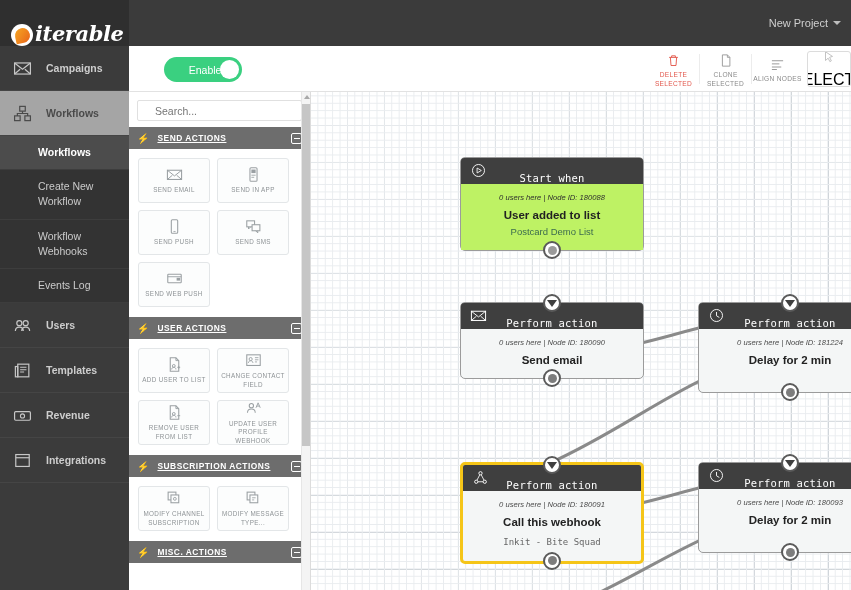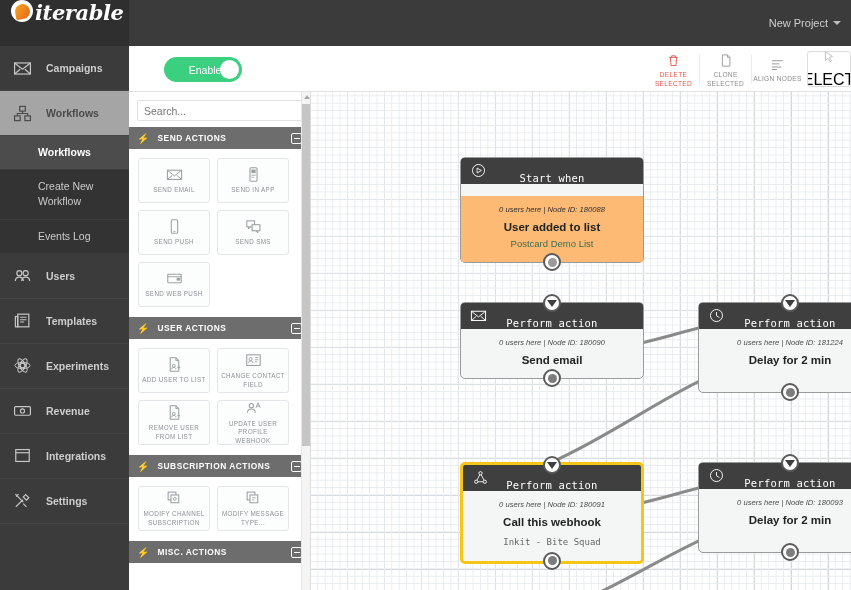--- a/index.html
+++ b/index.html
@@ -11,21 +11,21 @@
   }
   #app { position: relative; width: 851px; height: 590px; }
 
   
   .topbar {
     position: absolute; left: 0; top: 0; width: 851px; height: 46px;
     background: #3b3b3b; z-index: 40;
   }
   .logo-wrap {
     position: absolute; left: 0; top: 0; width: 129px; height: 46px;
-    background: #2f2f2f; display: flex; align-items: flex-start; padding-left: 11px;
+    background: #2f2f2f; display: flex; align-items: flex-end; padding-left: 11px;
   }
   .logo-mark {
     width: 22px; height: 22px; border-radius: 50%;
     background: #fff; position: relative; flex: 0 0 auto;
     display: flex; align-items: center; justify-content: center;
   }
   .logo-mark i {
     display: block; width: 15px; height: 15px; border-radius: 50% 50% 50% 10%;
     background: linear-gradient(135deg,#f5a623 0%,#f08a1e 45%,#e8621a 100%);
     transform: rotate(-12deg);
@@ -110,31 +110,32 @@
   }
 
   
   .palette {
     position: absolute; left: 0; top: 46px; width: 182px; height: 498px;
     background: #fff; border-right: 1px solid #dcdcdc; overflow: hidden;
   }
   .search-wrap { padding: 8px 8px 6px 8px; }
   .search-input {
     width: 100%; height: 21px; border: 1px solid #e0e0e0; border-radius: 2px;
-    font-size: 10.5px; color: #9a9a9a; padding: 0 6px;
+    font-size: 10.5px; color: #9a9a9a; padding: 0 17px;
     font-family: "Liberation Sans", sans-serif; background: #fff;
   }
   .sec-head {
     height: 22px; background: #6d6d6d; display: flex; align-items: center;
     padding: 0 8px; gap: 8px;
   }
   .sec-head .bolt { color: #fff; font-size: 10px; }
   .sec-head .ttl {
     color: #fff; font-size: 8.4px; font-weight: bold; letter-spacing: .5px;
     flex: 1 1 auto;
+    text-decoration: underline;
   }
   .collapse {
     width: 11px; height: 11px; border: 1.3px solid #fff; border-radius: 2px;
     position: relative;
   }
   .collapse:after {
     content: ""; position: absolute; left: 1.5px; right: 1.5px; top: 4px;
     height: 1.3px; background: #fff;
   }
   .tile-grid {
@@ -191,21 +192,21 @@
   .node.selected .node-head { border-radius: 2px 2px 0 0; }
   .node-head .hico {
     position: absolute; left: 9px; top: 4px; width: 17px; height: 17px;
   }
   .node-head .htitle {
     flex: 1 1 auto; text-align: center; color: #ffffff;
     font-family: "DejaVu Sans Mono", monospace; font-size: 10.5px;
     letter-spacing: .2px;
   }
   .node-body { padding: 9px 8px 12px 8px; text-align: center; }
-  .node.start .node-body { background: #fdba74; margin-top: 12px; }
+  .node.start .node-body { background: #bef264; }
   .node-meta {
     font-size: 7.6px; font-style: italic; color: #4a4a4a; margin-bottom: 7px;
   }
   .node.start .node-meta { color: #2e2e2e; }
   .node-title { font-size: 11.5px; font-weight: bold; color: #222; }
   .node-sub { font-size: 9.5px; color: #666; margin-top: 5px; line-height: 1.3; }
   .node.start .node-sub { color: #3c6b4f; }
   .node-sub.mono { font-family: "DejaVu Sans Mono", monospace; font-size: 9px; margin-top: 9px; }
 
   .port-in {
@@ -269,20 +270,21 @@
             <rect x="15" y="15" width="7" height="6" fill="none" stroke="#4a4a4a" stroke-width="1.5"></rect>
             <path d="M12 9v3M5.5 15v-3h13v3" fill="none" stroke="#4a4a4a" stroke-width="1.5"></path>
           </svg>
       </span>
       <span>Workflows</span>
     </div>
 
     <div class="sub-group">
       <div class="sub-item current">Workflows</div>
       <div class="sub-item">Create New Workflow</div>
+      <div class="sub-item">Workflow Webhooks</div>
       <div class="sub-item">Events Log</div>
     </div>
 
     <div class="nav-item">
       <span class="ico">
         <svg viewBox="0 0 24 24" width="19" height="19">
             <circle cx="8" cy="9" r="3.2" fill="none" stroke="#d3d3d3" stroke-width="1.5"></circle>
             <circle cx="16" cy="9" r="3.2" fill="none" stroke="#d3d3d3" stroke-width="1.5"></circle>
             <path d="M3 19c0-3.3 2.2-5 5-5s5 1.7 5 5M11 19c0-3.3 2.2-5 5-5s5 1.7 5 5" fill="none" stroke="#d3d3d3" stroke-width="1.5"></path>
           </svg>
@@ -294,31 +296,20 @@
       <span class="ico">
         <svg viewBox="0 0 24 24" width="19" height="19">
             <rect x="6" y="4" width="14" height="16" fill="none" stroke="#d3d3d3" stroke-width="1.5"></rect>
             <rect x="3" y="7" width="3" height="13" fill="none" stroke="#d3d3d3" stroke-width="1.5"></rect>
             <path d="M9 8h8M9 11h8M9 14h5" stroke="#d3d3d3" stroke-width="1.3" fill="none"></path>
           </svg>
       </span>
       <span>Templates</span>
     </div>
 
-    <div class="nav-item">
-      <span class="ico">
-        <svg viewBox="0 0 24 24" width="19" height="19">
-            <circle cx="12" cy="12" r="3" fill="none" stroke="#d3d3d3" stroke-width="1.4"></circle>
-            <ellipse cx="12" cy="12" rx="9.5" ry="4" fill="none" stroke="#d3d3d3" stroke-width="1.2"></ellipse>
-            <ellipse cx="12" cy="12" rx="9.5" ry="4" fill="none" stroke="#d3d3d3" stroke-width="1.2" transform="rotate(60 12 12)"></ellipse>
-            <ellipse cx="12" cy="12" rx="9.5" ry="4" fill="none" stroke="#d3d3d3" stroke-width="1.2" transform="rotate(120 12 12)"></ellipse>
-          </svg>
-      </span>
-      <span>Experiments</span>
-    </div>
 
     <div class="nav-item">
       <span class="ico">
         <svg viewBox="0 0 24 24" width="19" height="19">
             <rect x="2" y="7" width="20" height="11" rx="1.5" fill="none" stroke="#d3d3d3" stroke-width="1.5"></rect>
             <circle cx="12" cy="12.5" r="2.6" fill="none" stroke="#d3d3d3" stroke-width="1.4"></circle>
           </svg>
       </span>
       <span>Revenue</span>
     </div>
@@ -326,29 +317,20 @@
     <div class="nav-item">
       <span class="ico">
         <svg viewBox="0 0 24 24" width="19" height="19">
             <rect x="3.5" y="4.5" width="17" height="15" fill="none" stroke="#d3d3d3" stroke-width="1.5"></rect>
             <path d="M3.5 8.5h17" stroke="#d3d3d3" stroke-width="1.5"></path>
           </svg>
       </span>
       <span>Integrations</span>
     </div>
 
-    <div class="nav-item">
-      <span class="ico">
-        <svg viewBox="0 0 24 24" width="19" height="19">
-            <path d="M3 4l10 10M7 4L4 7M3.5 20l9-9M16 4.5l4 4-3 3-4-4z" fill="none" stroke="#d3d3d3" stroke-width="1.5"></path>
-            <path d="M13 16l4 4" stroke="#d3d3d3" stroke-width="1.5"></path>
-          </svg>
-      </span>
-      <span>Settings</span>
-    </div>
   </div>
 
   <div class="content">
 
     <div class="actionbar">
       <div class="toggle">
         <span>Enabled</span>
         <span class="knob"></span>
       </div>
 

